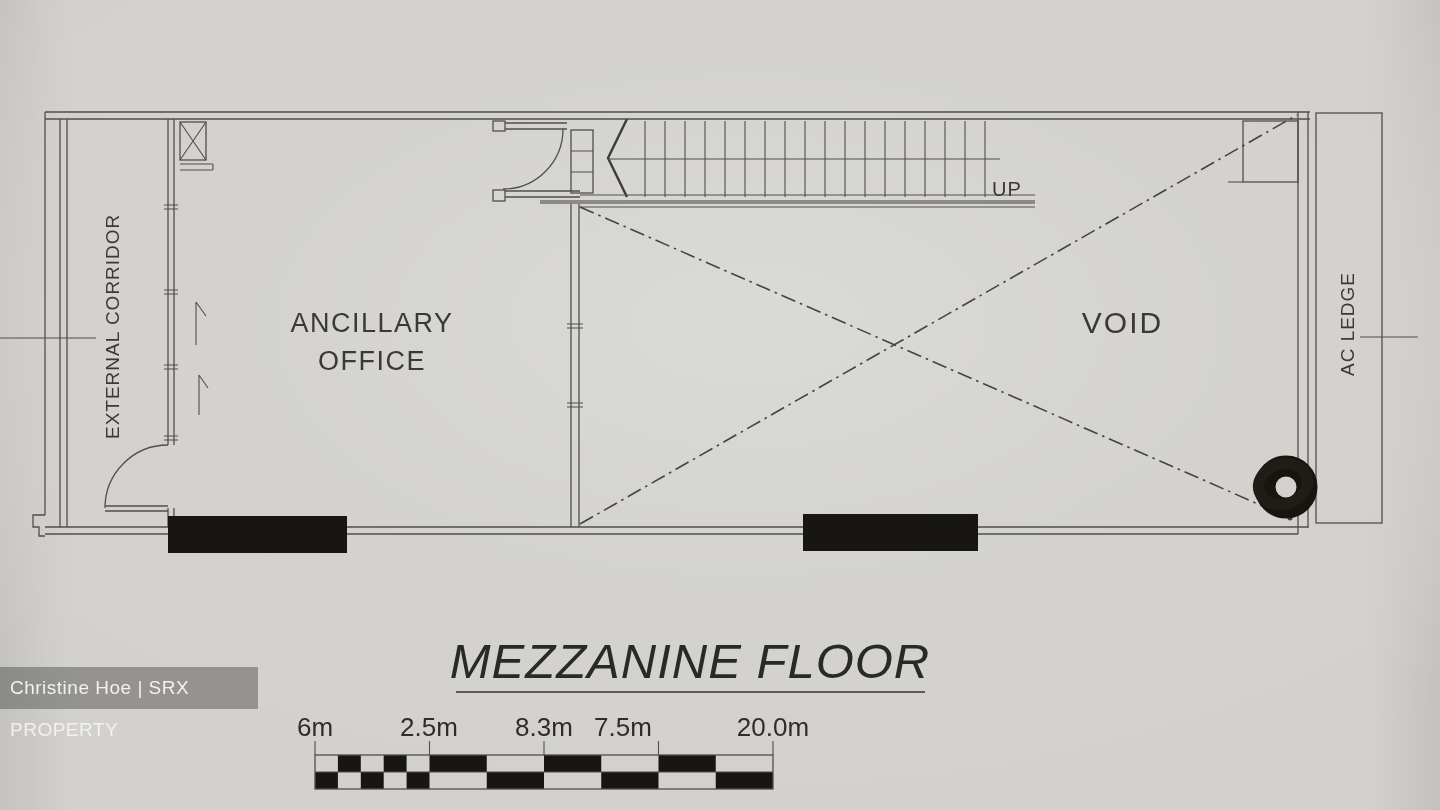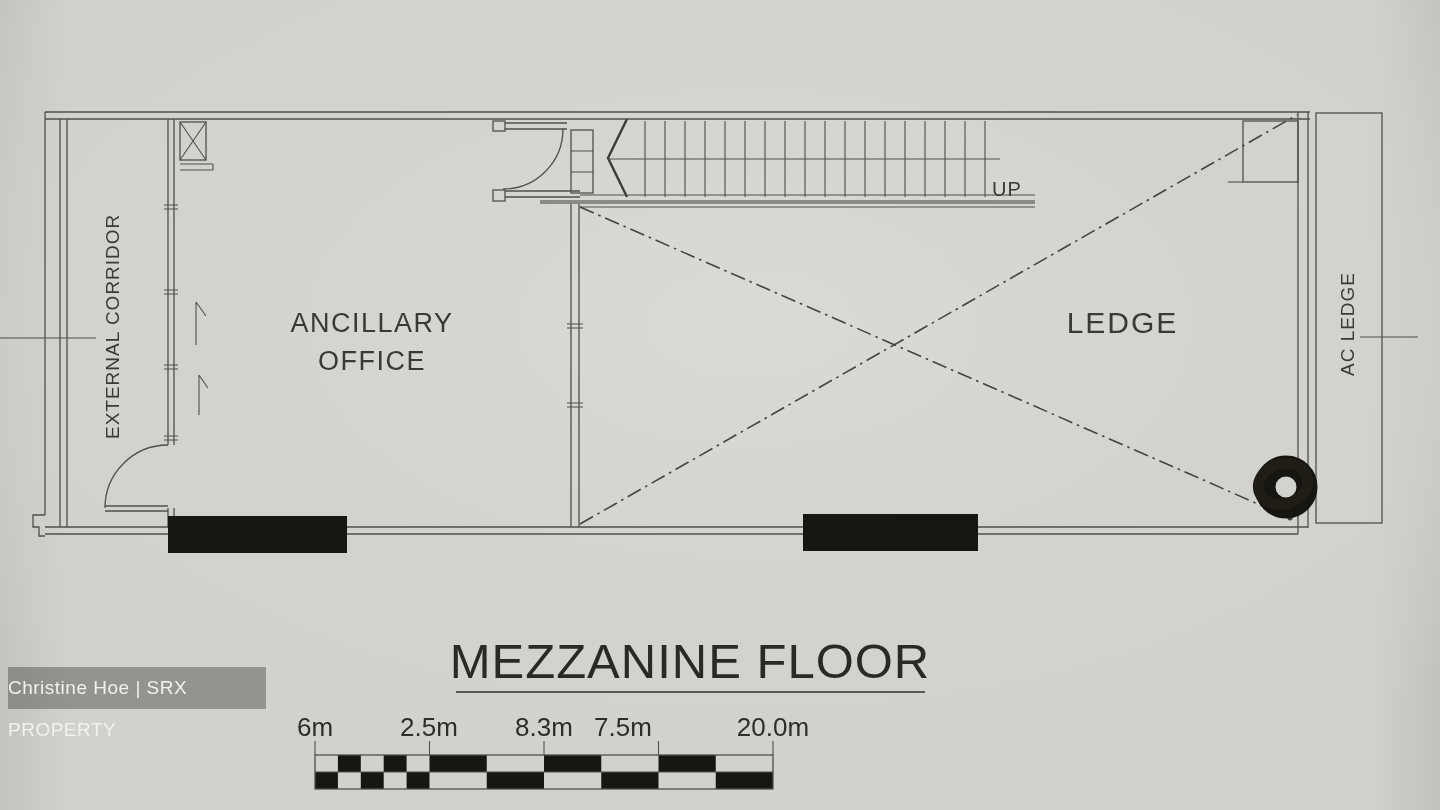--- a/index.html
+++ b/index.html
@@ -22,26 +22,26 @@
   .thick{stroke:#8b8a84;stroke-width:4;fill:none;}
   .dash{stroke:#45443f;stroke-width:1.6;fill:none;stroke-dasharray:15 5 2.5 5;}
   .blk{fill:var(--black);stroke:none;}
   .lbl{position:absolute;color:var(--ink);white-space:nowrap;}
   #lbl-corridor{left:3px;top:318px;width:220px;text-align:center;font-size:19px;letter-spacing:1px;transform:rotate(-90deg);}
   #lbl-office{left:222px;top:304px;width:300px;text-align:center;font-size:27px;letter-spacing:1.5px;line-height:38px;}
   #lbl-up{left:992px;top:146px;font-size:20px;letter-spacing:1px;margin-top:32px;}
   #lbl-void{left:970px;top:306px;width:305px;text-align:center;font-size:30px;letter-spacing:2px;}
   #lbl-void-note{left:967px;top:348px;width:311px;text-align:center;font-size:19px;}
   #lbl-acledge{left:1268px;top:313px;width:160px;text-align:center;font-size:19px;letter-spacing:1px;transform:rotate(-90deg);}
-  #title{left:390px;top:633px;width:600px;text-align:center;font-size:49px;letter-spacing:1px;color:#292926;}
+  #title{left:390px;top:633px;width:600px;text-align:center;font-size:49px;letter-spacing:1px;color:#292926;font-style:italic;}
   #title-underline{position:absolute;left:456px;top:691px;width:469px;height:2px;background:#5b5a55;}
   #watermark{
     position:absolute;left:0;top:667px;width:258px;height:42px;
     background:rgba(56,56,51,0.40);color:#f2f1ec;font-size:19px;line-height:42px;
-    box-sizing:border-box;letter-spacing:.5px;margin-left:8px;
+    padding-left:10px;box-sizing:border-box;letter-spacing:.5px;
   }
   .scale-label{position:absolute;top:712px;font-size:26px;color:#2e2d2a;transform:translateX(-50%);white-space:nowrap;}
 </style>
 </head>
 <body>
 
 <div class="stage">
 
   <svg class="plan" width="1440" height="810" viewBox="0 0 1440 810">
 
@@ -149,21 +149,21 @@
         </g>
     </g>
   </svg>
 
   <div class="lbl" id="lbl-corridor">EXTERNAL CORRIDOR</div>
   <div class="lbl" id="lbl-office">
     <div>ANCILLARY</div>
     <div>OFFICE</div>
   </div>
   <div class="lbl" id="lbl-up">UP</div>
-  <div class="lbl" id="lbl-void">LEDGE</div>
+  <div class="lbl" id="lbl-void">VOID</div>
   <div class="lbl" id="lbl-acledge">AC LEDGE</div>
 
   <div class="lbl" id="title">MEZZANINE FLOOR</div>
   <div id="title-underline"></div>
 
   <div id="scale-labels">
       <div class="scale-label" style="left: 315px;">6m</div>
       <div class="scale-label" style="left: 429px;">2.5m</div>
       <div class="scale-label" style="left: 544px;">8.3m</div>
       <div class="scale-label" style="left: 623px;">7.5m</div>

